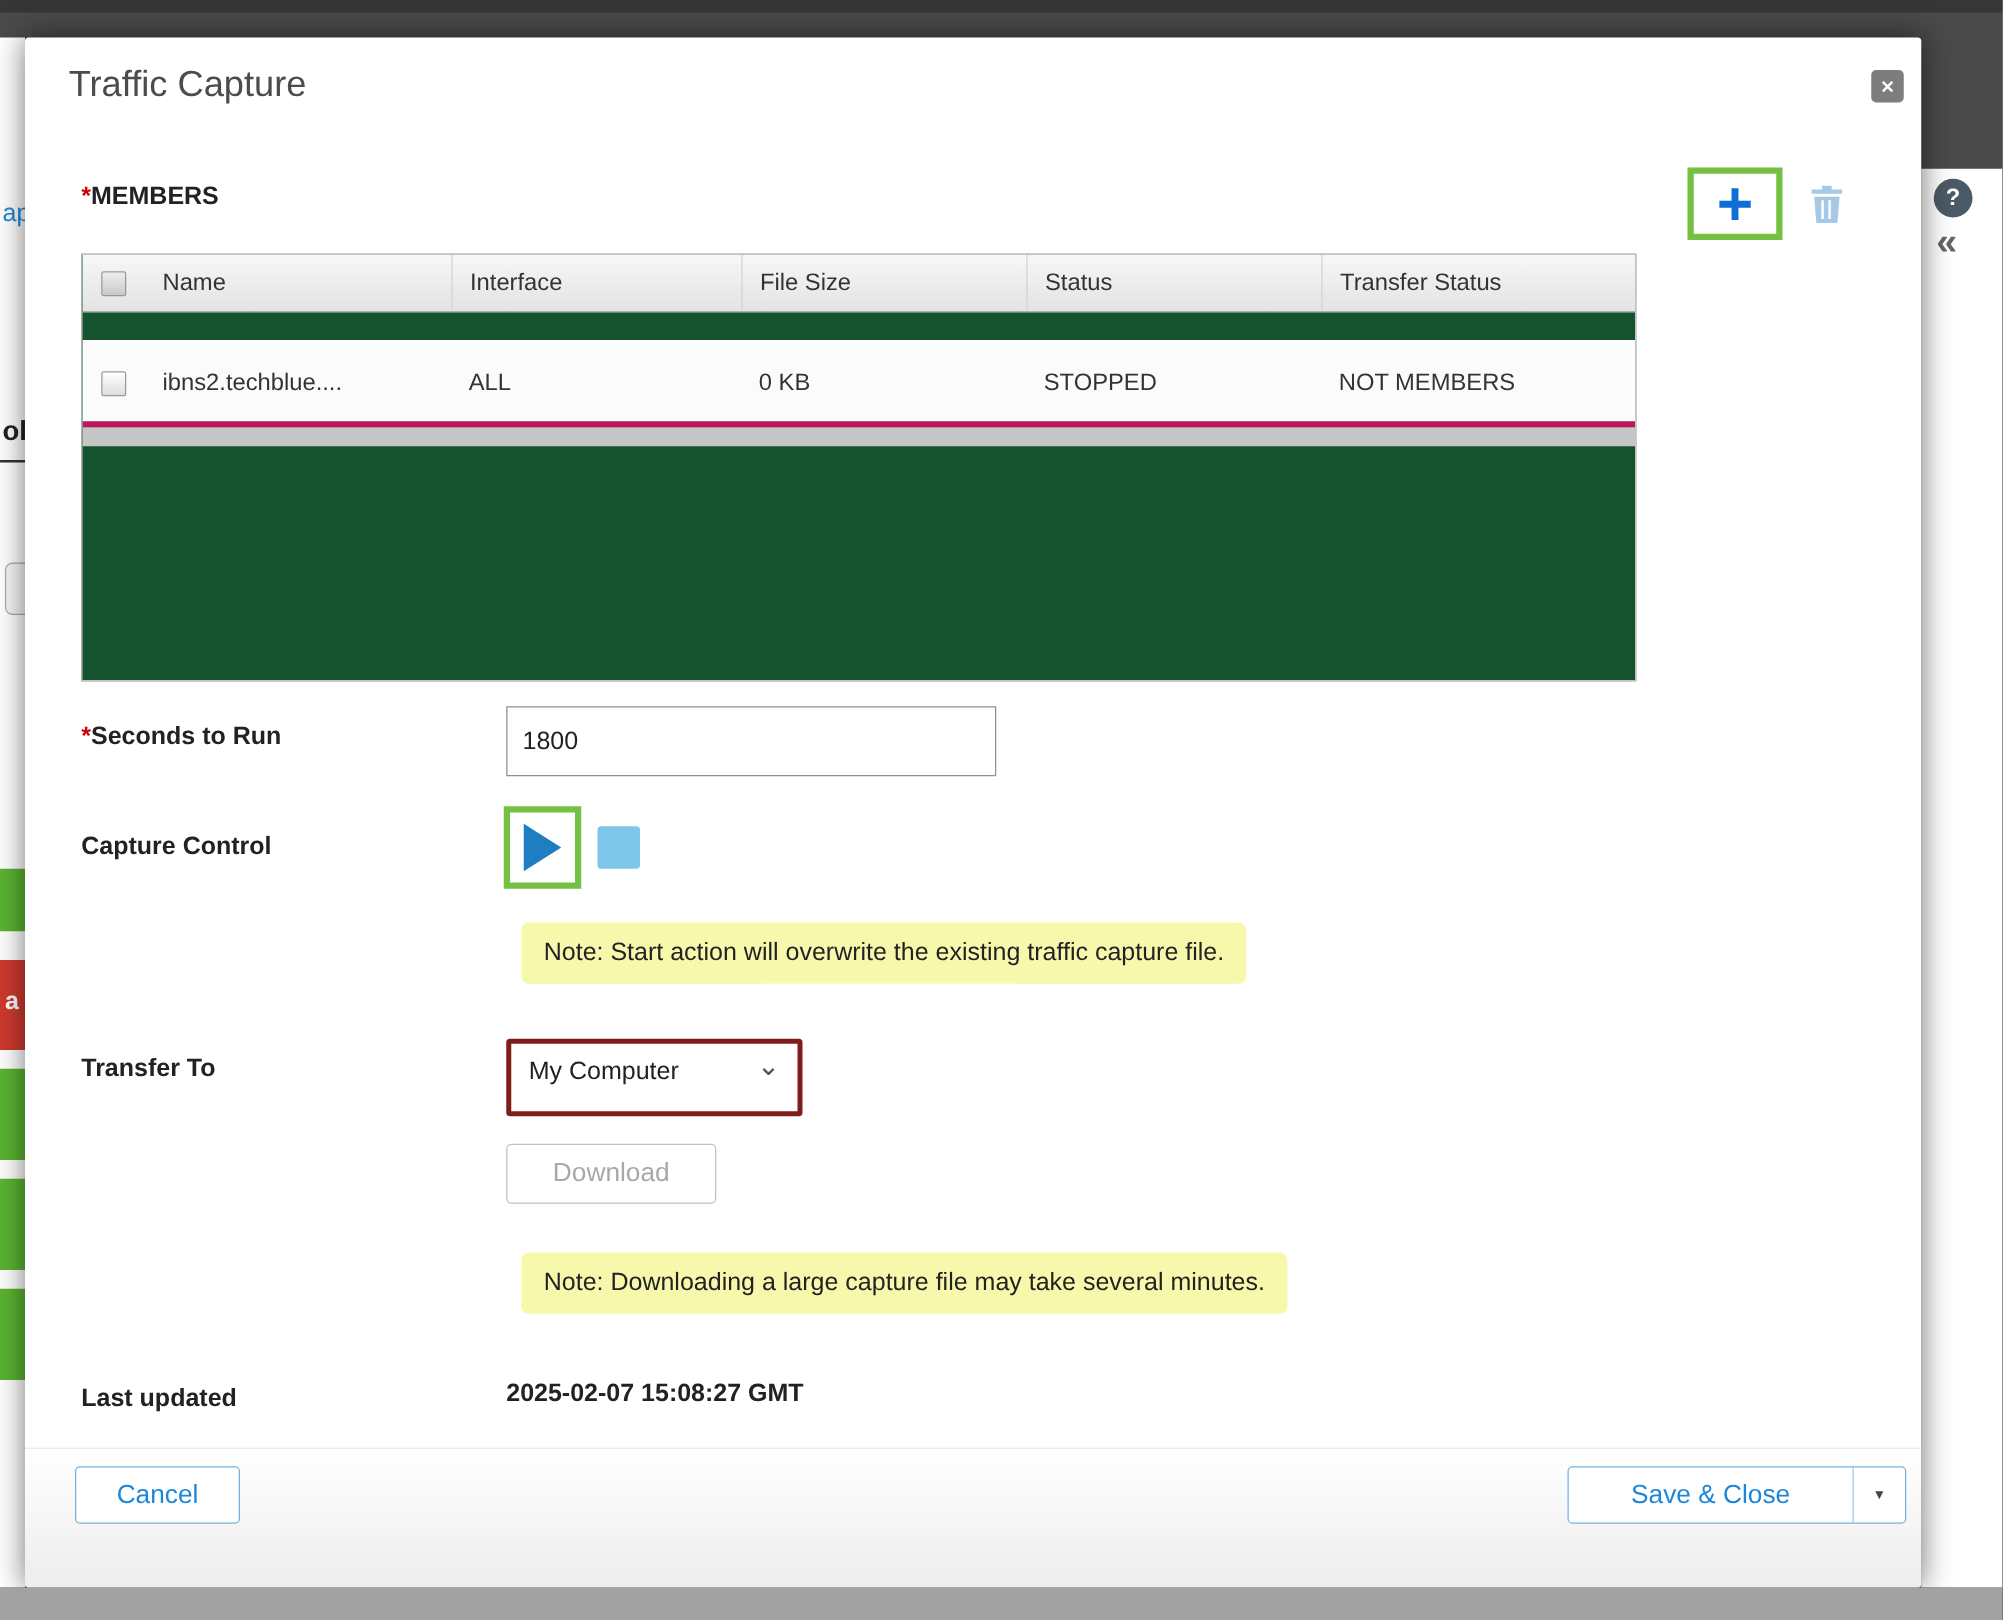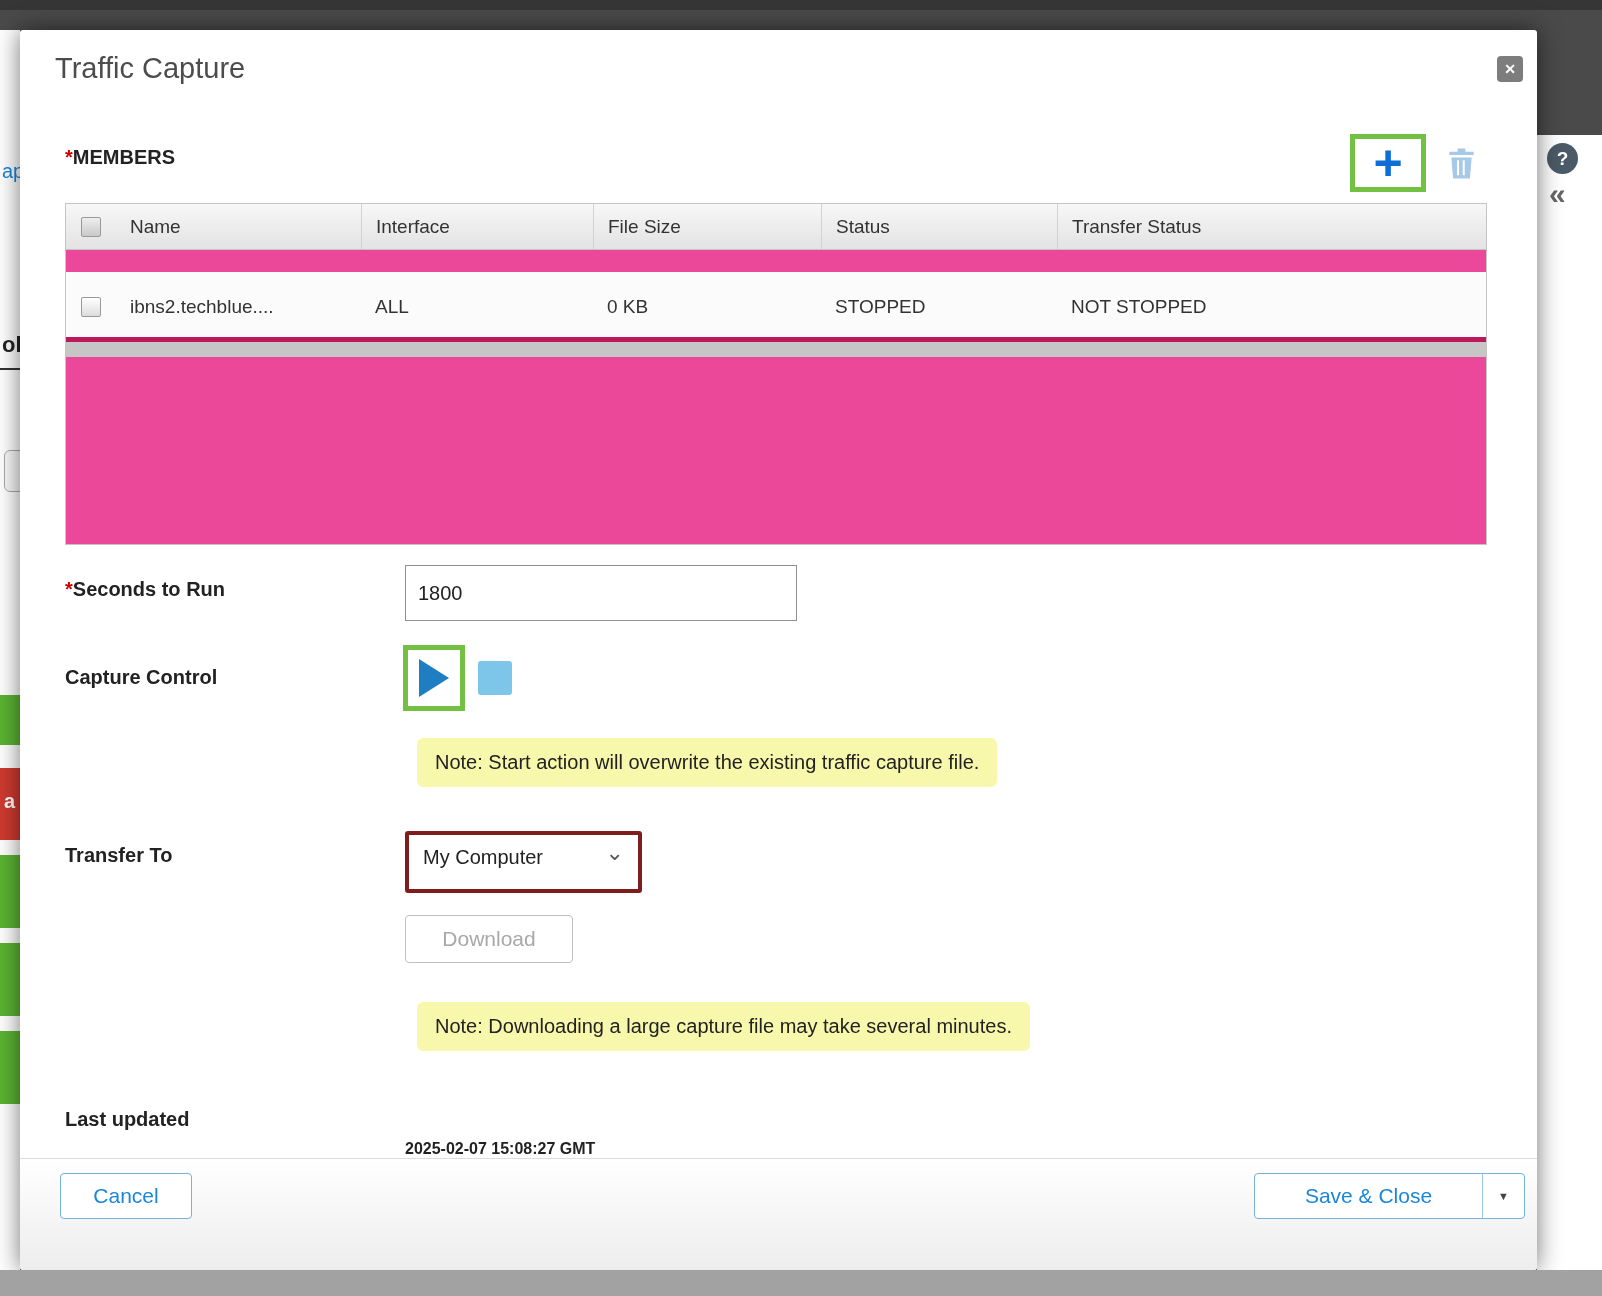--- a/index.html
+++ b/index.html
@@ -41,22 +41,22 @@
 
   .members-label { position:absolute; left:45px; top:116px; font-size:20px; font-weight:bold; color:#222; }
   .req { color:#cc0000; font-weight:bold; }
 
   .add-highlight { position:absolute; left:1330px; top:104px; width:76px; height:58px;
                    border:5px solid #74c043; display:flex; align-items:center; justify-content:center; }
   .add-btn { font-size:50px; line-height:0.9; font-weight:bold; color:#0d6fd6; cursor:pointer; }
   .delete-btn { position:absolute; left:1428px; top:118px; cursor:default; }
 
   
-  .tbl { position:absolute; left:45px; top:173px; width:1422px; height:342px;
-         border:1px solid #c4c4c4; background:#ec4899; overflow:hidden; }
+  .tbl { position:absolute; left:45px; top:173px; width:1244px; height:342px;
+         border:1px solid #c4c4c4; background:#14532d; overflow:hidden; }
   .tbl-row { display:grid; grid-template-columns:50px 245px 232px 228px 236px 1fr; }
   .tbl-head { height:46px; background:linear-gradient(#f7f7f7,#e3e3e3); border-bottom:1px solid #c4c4c4; }
   .tbl-head .cell { font-size:19px; color:#333; line-height:45px; padding-left:14px;
                     border-left:1px solid #d2d2d2; }
   .tbl-head .cell:first-child, .tbl-head .cell:nth-child(2) { border-left:none; }
   .tbl-data { height:70px; background:#fbfbfb; border-bottom:5px solid #be185d;margin-top:22px; }
   .tbl-data .cell { font-size:19px; color:#333; line-height:70px; padding-left:14px; }
   .cb-cell { display:flex; align-items:center; justify-content:center; padding-left:0 !important; }
   .checkbox { width:20px; height:20px; border:1px solid #999; border-radius:2px;
               background:linear-gradient(#fff,#ddd); cursor:pointer; }
@@ -84,21 +84,21 @@
 
   .select-box { position:absolute; left:385px; top:801px; width:237px; height:62px;
                 border:4px solid #7f1d1d; border-radius:3px; background:#fff;
                 font-size:20px; color:#222; line-height:44px; padding-left:14px; cursor:pointer; }
   .select-chevron { position:absolute; right:14px; top:-4px; font-size:22px; color:#555; }
 
   .download-btn { position:absolute; left:385px; top:885px; width:168px; height:48px;
                   border:1px solid #c0c0c0; border-radius:4px; background:#fff;
                   color:#a8a8a8; font-size:21px; display:flex; align-items:center; justify-content:center; }
 
-  .lastupd-value { position:absolute; left:385px; top:1074px; font-size:16px; font-weight:bold; color:#222;margin-top:36px; }
+  .lastupd-value { position:absolute; left:385px; top:1074px; font-size:20px; font-weight:bold; color:#222; }
 
   
   .dlg-footer { position:absolute; left:0; top:1128px; width:1517px; height:112px;
                 border-top:1px solid #ddd; background:linear-gradient(#ffffff,#ededed);
                 border-radius:0 0 3px 3px; }
   .cancel-btn { position:absolute; left:40px; top:14px; width:132px; height:46px;
                 border:1px solid #74b2e0; border-radius:4px; background:#fff;
                 color:#1c86d8; font-size:21px; display:flex; align-items:center; justify-content:center;
                 cursor:pointer; }
   .save-btn { position:absolute; right:12px; top:14px; width:271px; height:46px;
@@ -162,21 +162,21 @@
         <div class="cell">Transfer Status</div>
       </div>
       <div class="tbl-row tbl-data">
         <div class="cell cb-cell">
             <div class="checkbox"></div>
           </div>
         <div class="cell">ibns2.techblue....</div>
         <div class="cell">ALL</div>
         <div class="cell">0 KB</div>
         <div class="cell">STOPPED</div>
-        <div class="cell">NOT STOPPED</div>
+        <div class="cell">NOT MEMBERS</div>
       </div>
       <div class="scrollband"></div>
     </div>
 
     <div class="fld-label" style="top:548px;">
       <span class="req">*</span><span>Seconds to Run</span>
     </div>
     <input class="seconds-input" type="text" value="1800" style="">
 
     <div class="fld-label" style="top:636px;">Capture Control</div>

